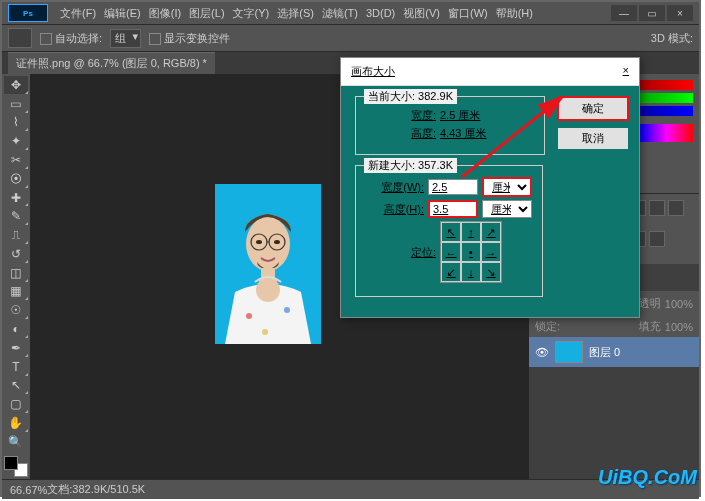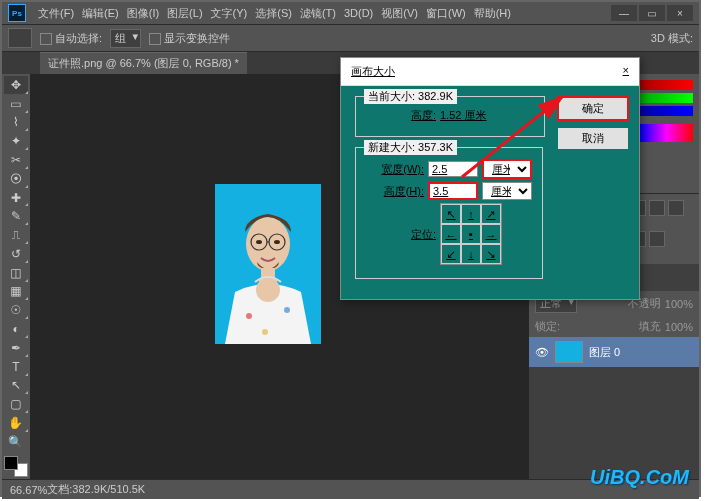--- a/index.html
+++ b/index.html
@@ -1,35 +1,35 @@
 <!DOCTYPE html>
 <html><head>
 <meta charset="utf-8">
 <style>
 *{margin:0;padding:0;box-sizing:border-box;font-family:"Microsoft YaHei",Arial,sans-serif;font-size:11px;}
 body{background:#fff;width:705px;height:501px;overflow:hidden;position:relative;}
 .app{width:701px;height:497px;border:2px solid #666;background:#535353;position:relative;}
 
 
 .menubar{background:#535353;height:22px;display:flex;align-items:center;padding:0 6px;color:#ccc;}
-.ps-logo{width:18px;height:18px;background:linear-gradient(135deg,#001e36,#001e36);border:1px solid #31a8ff;display:flex;align-items:center;justify-content:center;color:#31a8ff;font-size:8px;font-weight:bold;margin-right:8px;text-align:right;}
+.ps-logo{width:40px;height:18px;background:linear-gradient(135deg,#001e36,#001e36);border:1px solid #31a8ff;display:flex;align-items:center;justify-content:center;color:#31a8ff;font-size:8px;font-weight:bold;margin-right:8px;text-align:right;}
 .menubar .menu-item{padding:0 4px;cursor:pointer;}
 .win-controls{margin-left:auto;display:flex;gap:2px;}
 .win-btn{width:26px;height:16px;background:#3f3f3f;color:#ccc;display:flex;align-items:center;justify-content:center;font-size:10px;}
 
 
 .optbar{background:#535353;height:28px;display:flex;align-items:center;padding:7px 6px;color:#ccc;border-top:1px solid #2a2a2a;border-bottom:1px solid #2a2a2a;gap:8px;}
 .tool-preset{width:24px;height:20px;background:#3f3f3f;border:1px solid #666;}
 .chk{display:inline-block;width:12px;height:12px;border:1px solid #888;margin-right:3px;vertical-align:middle;}
 .dd{background:#3f3f3f;border:1px solid #666;padding:1px 14px 1px 4px;position:relative;}
 .dd::after{content:"▾";position:absolute;right:2px;top:0;}
 
 
 .tabbar{background:#3a3a3a;height:22px;display:flex;align-items:center;padding:0 6px;color:#999;}
-.tab{background:#535353;padding:3px 8px;color:#ccc;border-top:1px solid #666;margin-left:32px;}
+.tab{background:#535353;padding:3px 8px;color:#ccc;border-top:1px solid #666;}
 
 
 .main{display:flex;height:405px;}
 .toolbar{width:28px;background:#535353;display:flex;flex-direction:column;gap:1px;padding:2px;}
 .tool{width:24px;height:20px;background:#535353;color:#ccc;display:flex;align-items:center;justify-content:center;font-size:12px;position:relative;}
 .tool.active{background:#3f3f3f;}
 .tool .tri{position:absolute;right:0;bottom:0;width:0;height:0;border-left:3px solid transparent;border-bottom:3px solid #aaa;}
 .fgbg{position:relative;width:24px;height:24px;margin-top:4px;}
 .fgbg .fg{position:absolute;width:14px;height:14px;background:#000;border:1px solid #888;top:0;left:0;}
 .fgbg .bg{position:absolute;width:14px;height:14px;background:#fff;border:1px solid #888;bottom:0;right:0;}
@@ -67,21 +67,21 @@
 .row{display:flex;align-items:center;margin:3px 0;gap:4px;}
 .row .lbl{width:70px;text-align:right;}
 .row input[type=text]{width:50px;border:1px solid #888;padding:1px 3px;}
 .hl{border:2px solid #e6141b !important;}
 .unit-sel{border:1px solid #888;padding:1px 4px;background:#fff;width:50px;}
 .btns{position:absolute;right:10px;top:10px;display:flex;flex-direction:column;gap:6px;}
 .dlg-btn{width:72px;padding:3px 0;background:#e1e1e1;border:1px solid #0f766e;text-align:center;}
 .anchor{display:grid;grid-template-columns:repeat(3,20px);grid-template-rows:repeat(3,20px);border:1px solid #888;width:62px;}
 .anchor div{border:1px solid #ccc;display:flex;align-items:center;justify-content:center;font-size:11px;}
 .arrow{position:absolute;left:430px;top:85px;z-index:11;pointer-events:none;}
-.watermark{position:absolute;right:10px;bottom:6px;color:#1fb8ff;font-weight:bold;font-style:italic;font-size:20px;text-shadow:1px 1px 2px #003a5c;z-index:5;}
+.watermark{position:absolute;right:2px;bottom:6px;color:#1fb8ff;font-weight:bold;font-style:italic;font-size:20px;text-shadow:1px 1px 2px #003a5c;z-index:5;}
 </style>
 </head>
 <body>
 
 <div class="app">
 
   <div class="menubar">
     <div class="ps-logo">Ps</div>
     <span class="menu-item">文件(F)</span>
     <span class="menu-item">编辑(E)</span>
@@ -230,22 +230,26 @@
     </div>
     <div class="dlg-body">
       <div class="btns">
         <div class="dlg-btn hl">确定</div>
         <div class="dlg-btn">取消</div>
       </div>
 
       <div class="fieldset" style="width:190px">
         <div class="legend">当前大小: 382.9K</div>
         <div class="row">
+            <span class="lbl">宽度:</span>
+            <span>2.5 厘米</span>
+          </div>
+        <div class="row">
             <span class="lbl">高度:</span>
-            <span>1.52 厘米</span>
+            <span>4.43 厘米</span>
           </div>
       </div>
 
       <div class="fieldset" style="width:188px">
         <div class="legend">新建大小: 357.3K</div>
         <div class="row">
           <span class="lbl">宽度(W):</span>
           <input type="text" value="2.5" style="">
           <select class="unit-sel hl"><option>厘米</option></select>
         </div>

